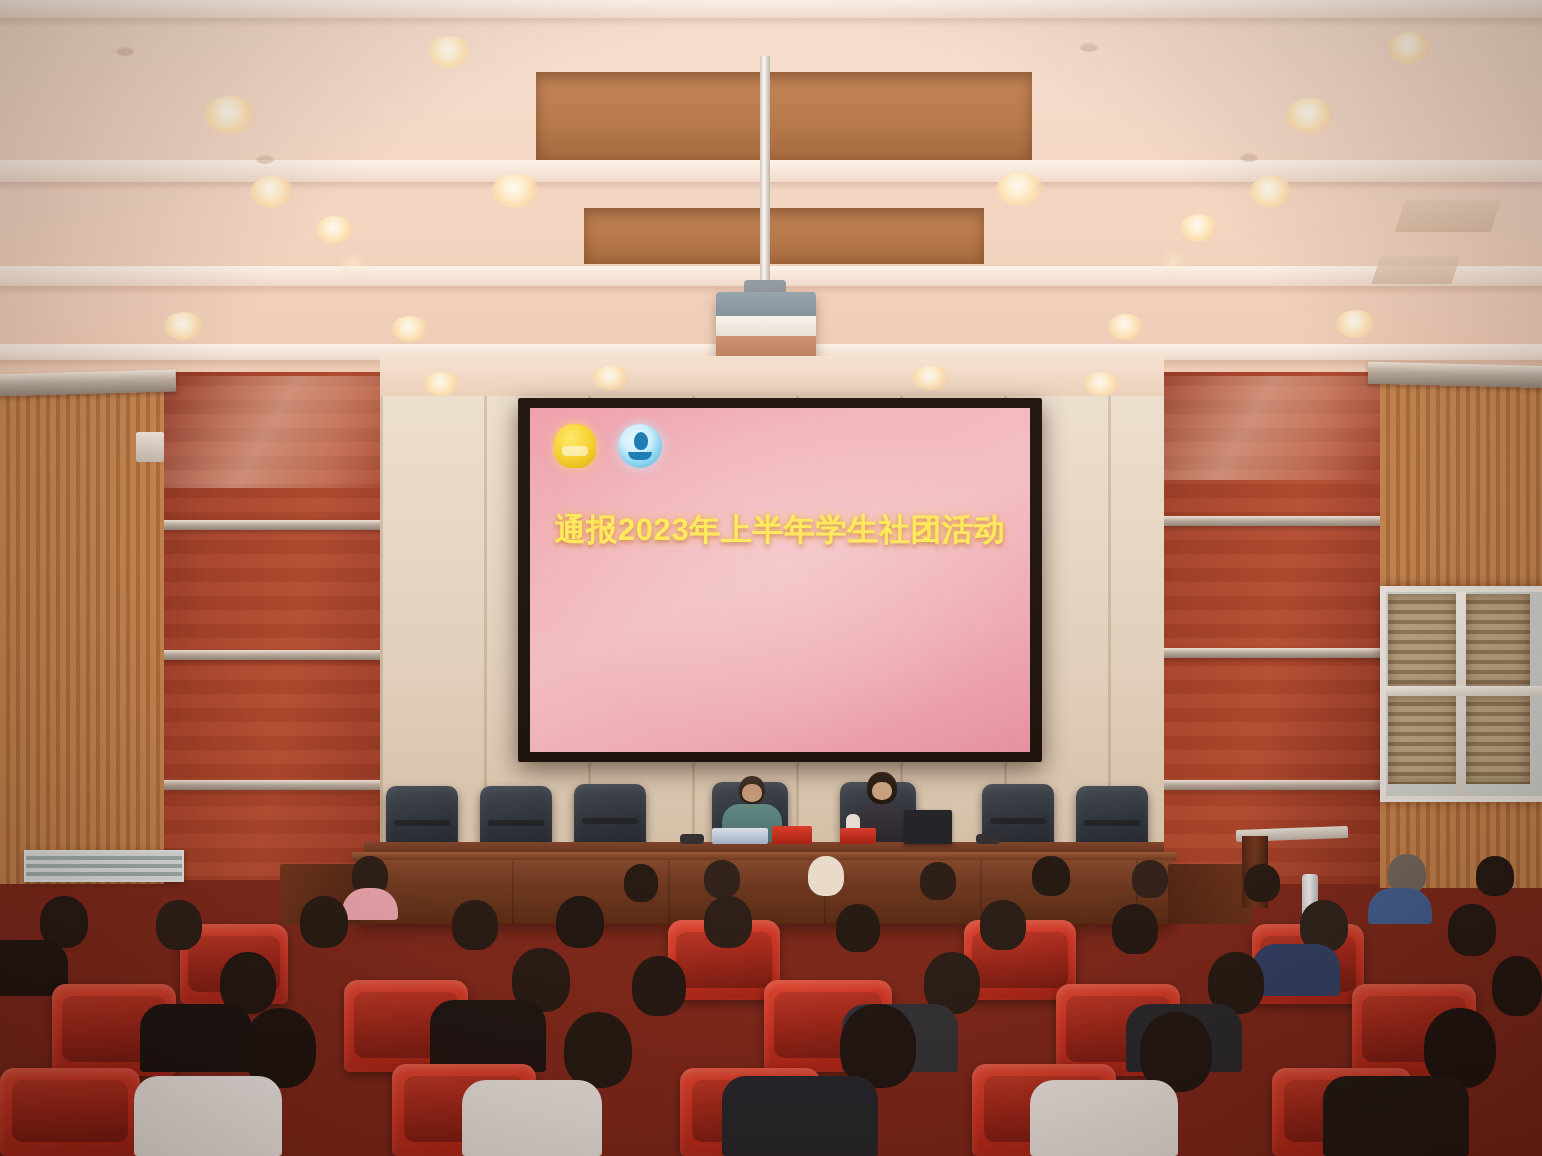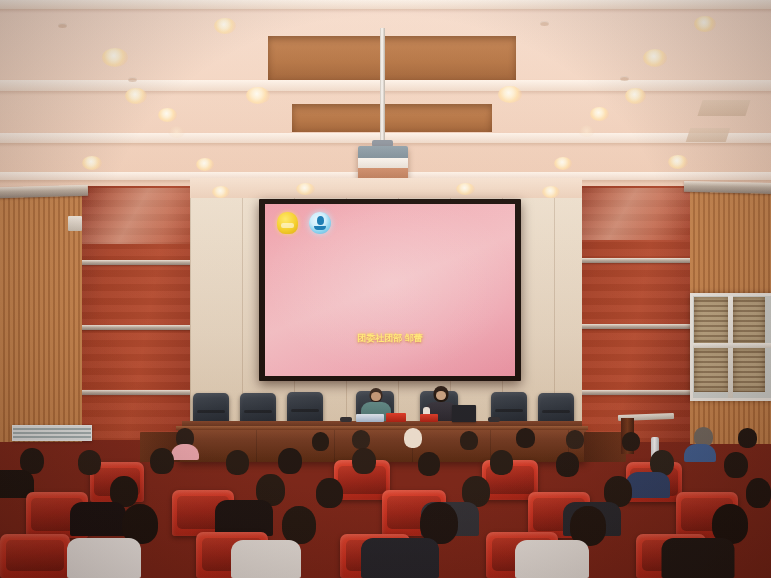--- a/index.html
+++ b/index.html
@@ -217,21 +217,21 @@
   <div class="backdrop" style="left:190px;top:198px;width:392px;height:228px;"></div>
 
   <div class="scr-frame" style="left:259px;top:199px;width:262px;height:182px;"></div>
   <div class="scr" style="left:265px;top:204px;width:250px;height:172px;">
 
     <div class="slide-logos" style="left:12px;top:8px;">
       <div class="logo-gold"></div>
       <div class="logo-blue"></div>
     </div>
 
-    <div class="slide-sub" style="top:128px;font-size:9px;">团委社团部 邹蕾</div>
+    <div class="slide-title" style="top:52px;font-size:15.5px;">通报2023年上半年学生社团活动</div>
   </div>
 
   <div class="chair" style="left:193px;top:393px;width:36px;height:32px;"></div>
   <div class="chair" style="left:240px;top:393px;width:36px;height:32px;"></div>
   <div class="chair" style="left:287px;top:392px;width:36px;height:32px;"></div>
   <div class="chair" style="left:356px;top:391px;width:38px;height:33px;"></div>
   <div class="chair" style="left:420px;top:391px;width:38px;height:33px;"></div>
   <div class="chair" style="left:491px;top:392px;width:36px;height:32px;"></div>
   <div class="chair" style="left:538px;top:393px;width:36px;height:32px;"></div>
 

